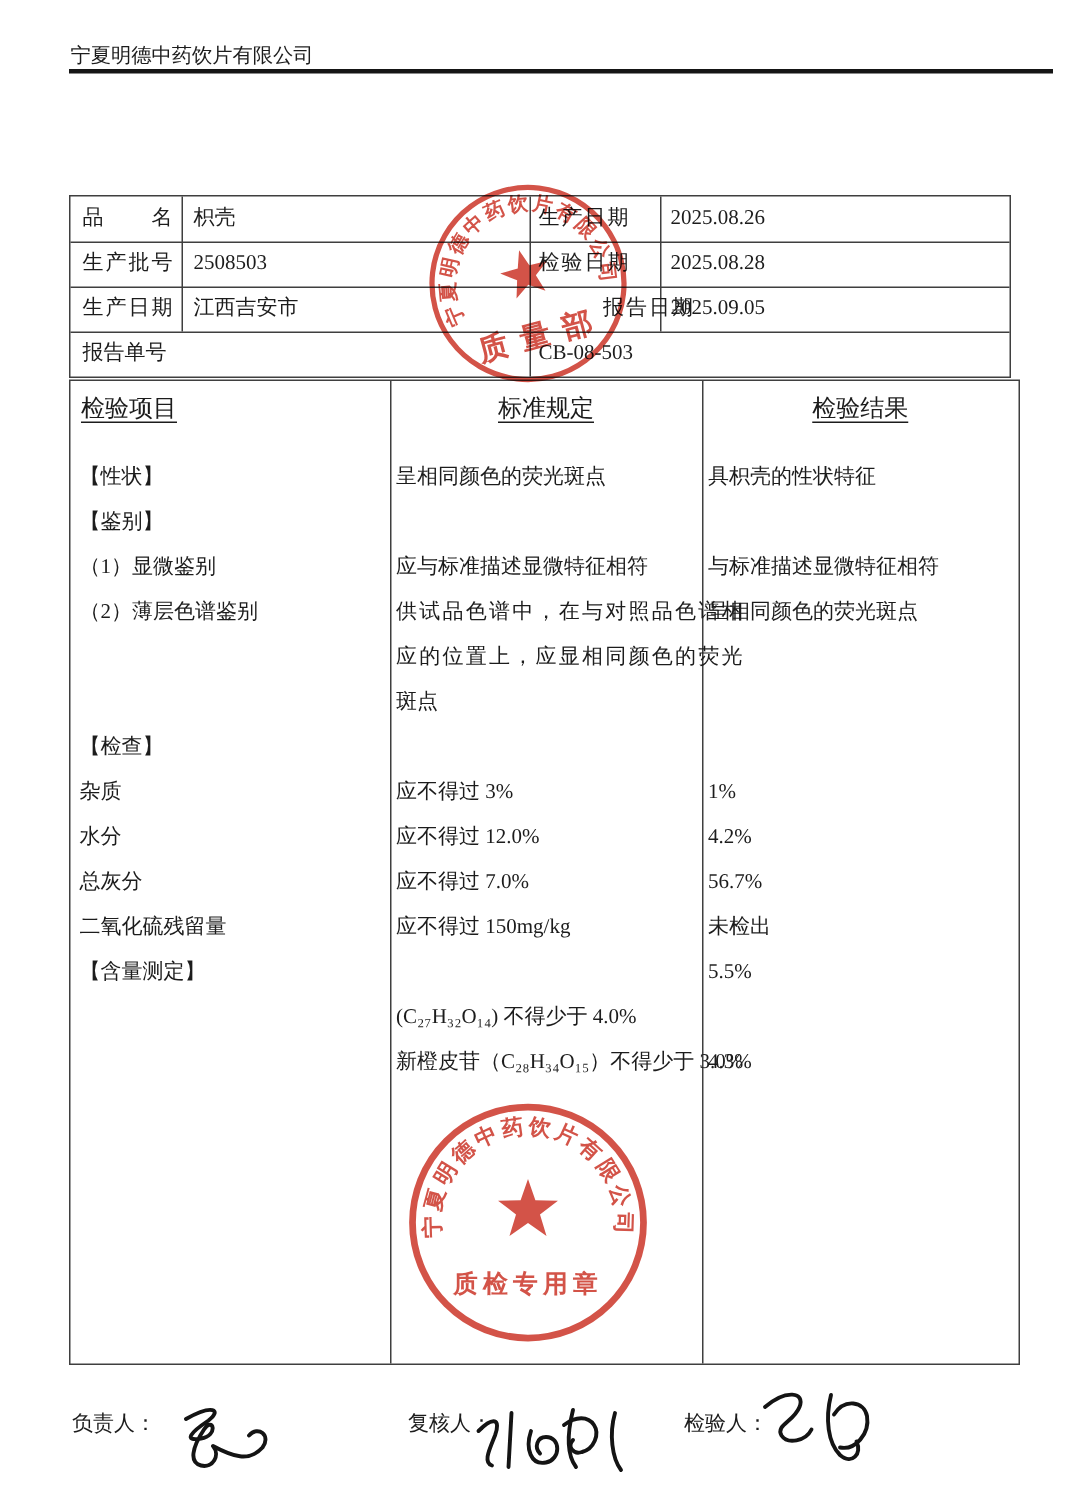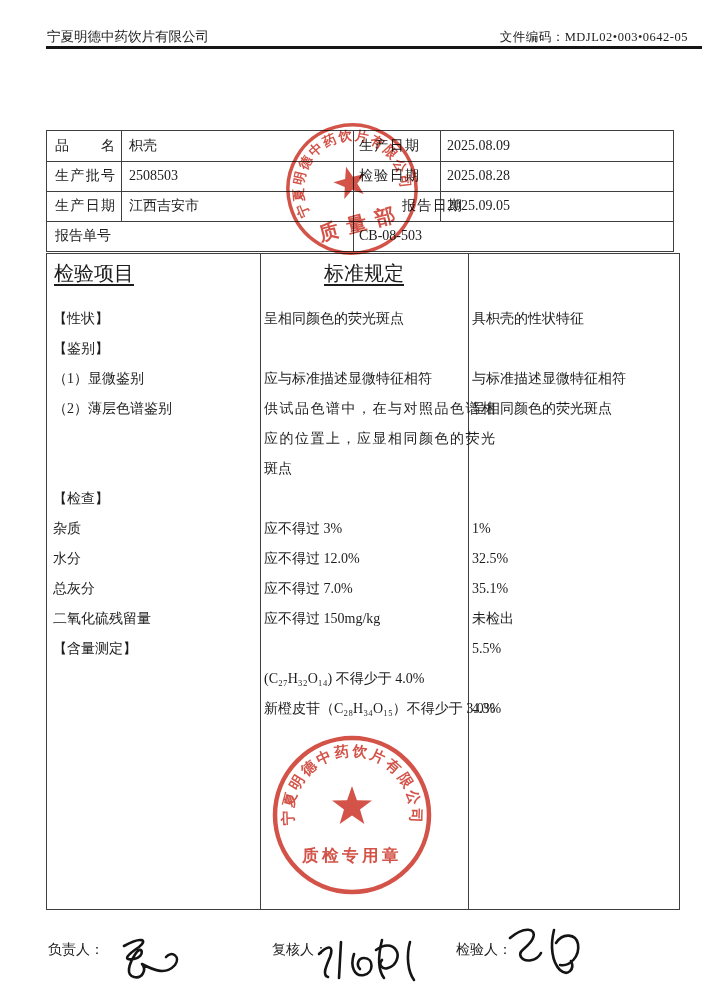--- a/index.html
+++ b/index.html
@@ -11,53 +11,50 @@
   .line{position:absolute;background:#3f3f3f;}
   .txt{position:absolute;font-size:14px;line-height:20px;white-space:nowrap;}
   .cell{position:absolute;height:30px;line-height:30px;font-size:14px;white-space:nowrap;}
   .jlabel{width:60px;text-align:justify;text-align-last:justify;}
   .company{position:absolute;left:47px;top:28px;font-size:13.5px;}
   .filecode{position:absolute;right:39px;top:29px;font-size:12.5px;letter-spacing:.5px;}
   .hrule{position:absolute;left:46px;top:46px;width:656px;height:2.5px;background:#151515;}
   .title{position:absolute;left:0;top:82px;width:727px;text-align:center;
          font-size:29px;font-weight:bold;letter-spacing:6px;}
   .box{position:absolute;border:1.2px solid #3f3f3f;background:transparent;}
-  .colhead{position:absolute;top:9px;font-size:20px;line-height:20px;
+  .colhead{position:absolute;top:9px;font-size:16px;line-height:20px;
            text-decoration:underline;text-underline-offset:4px;}
   .center{text-align:center;}
   .stamp{position:absolute;mix-blend-mode:multiply;opacity:.92;}
   .stamp text{font-family:"Liberation Serif","DejaVu Serif",serif;font-weight:bold;}
   .sig{position:absolute;}
   .sig path{fill:none;stroke:#141414;stroke-width:2.6;stroke-linecap:round;stroke-linejoin:round;}
   .concl-label{font-weight:bold;}
   .spread{letter-spacing:1.5px;}
 </style>
 </head>
 <body>
 
 <div class="page">
 
   <div class="company">宁夏明德中药饮片有限公司</div>
-  <div class="filecode">
-    <span>文件编码：</span><span>MDJL02•003•0642-05</span>
-  </div>
   <div class="hrule"></div>
 
   <div class="box" style="left:46px;top:130px;width:626px;height:120px;">
     <div class="line" style="left:0;top:30px;width:626px;height:1px;"></div>
     <div class="line" style="left:0;top:60px;width:626px;height:1px;"></div>
     <div class="line" style="left:0;top:90px;width:626px;height:1px;"></div>
     <div class="line" style="left:74px;top:0;width:1px;height:90px;"></div>
     <div class="line" style="left:306px;top:0;width:1px;height:120px;"></div>
     <div class="line" style="left:393px;top:0;width:1px;height:90px;"></div>
 
     <div class="cell jlabel" style="left:8px;top:0;">品名</div>
     <div class="cell" style="left:82px;top:0;">枳壳</div>
     <div class="cell jlabel" style="left:312px;top:0;">生产日期</div>
-    <div class="cell" style="left:400px;top:0;">2025.08.09</div>
+    <div class="cell" style="left:400px;top:0;">2025.08.26</div>
 
     <div class="cell jlabel" style="left:8px;top:30px;">生产批号</div>
     <div class="cell" style="left:82px;top:30px;">2508503</div>
     <div class="cell jlabel" style="left:312px;top:30px;">检验日期</div>
     <div class="cell" style="left:400px;top:30px;">2025.08.28</div>
 
     <div class="cell jlabel" style="left:8px;top:60px;">生产日期</div>
     <div class="cell" style="left:82px;top:60px;">江西吉安市</div>
     <div class="cell jlabel" style="left:312px;top:60px;margin-left:43px;">报告日期</div>
     <div class="cell" style="left:400px;top:60px;">2025.09.05</div>
@@ -65,20 +62,21 @@
     <div class="cell" style="left:8px;top:90px;">报告单号</div>
     <div class="cell" style="left:312px;top:90px;">CB-08-503</div>
   </div>
 
   <div class="box" style="left:46px;top:253px;width:632px;height:655px;">
     <div class="line" style="left:213px;top:0;width:1px;height:655px;"></div>
     <div class="line" style="left:421px;top:0;width:1px;height:655px;"></div>
 
     <div class="colhead" style="left:7px;">检验项目</div>
     <div class="colhead center" style="left:213px;width:208px;">标准规定</div>
+    <div class="colhead center" style="left:421px;width:211px;">检验结果</div>
 
     <div class="txt" style="left:6px;top:55px;">【性状】</div>
     <div class="txt" style="left:6px;top:85px;">【鉴别】</div>
     <div class="txt" style="left:6px;top:115px;">（1）显微鉴别</div>
     <div class="txt" style="left:6px;top:145px;">（2）薄层色谱鉴别</div>
     <div class="txt" style="left:6px;top:235px;">【检查】</div>
     <div class="txt" style="left:6px;top:265px;">杂质</div>
     <div class="txt" style="left:6px;top:295px;">水分</div>
     <div class="txt" style="left:6px;top:325px;">总灰分</div>
     <div class="txt" style="left:6px;top:355px;">二氧化硫残留量</div>
@@ -93,22 +91,22 @@
     <div class="txt" style="left:217px;top:295px;">应不得过 12.0%</div>
     <div class="txt" style="left:217px;top:325px;">应不得过 7.0%</div>
     <div class="txt" style="left:217px;top:355px;">应不得过 150mg/kg</div>
     <div class="txt" style="left:217px;top:415px;">(C₂₇H₃₂O₁₄) 不得少于 4.0%</div>
     <div class="txt" style="left:217px;top:445px;">新橙皮苷（C₂₈H₃₄O₁₅）不得少于 3.0%</div>
 
     <div class="txt" style="left:425px;top:55px;">具枳壳的性状特征</div>
     <div class="txt" style="left:425px;top:115px;">与标准描述显微特征相符</div>
     <div class="txt" style="left:425px;top:145px;">呈相同颜色的荧光斑点</div>
     <div class="txt" style="left:425px;top:265px;">1%</div>
-    <div class="txt" style="left:425px;top:295px;">32.5%</div>
-    <div class="txt" style="left:425px;top:325px;">35.1%</div>
+    <div class="txt" style="left:425px;top:295px;">4.2%</div>
+    <div class="txt" style="left:425px;top:325px;">56.7%</div>
     <div class="txt" style="left:425px;top:355px;">未检出</div>
     <div class="txt" style="left:425px;top:385px;">5.5%</div>
     <div class="txt" style="left:425px;top:445px;">4.3%</div>
   </div>
 
   <svg class="stamp" style="left:275px;top:112px;" width="154" height="154" viewBox="-77 -77 154 154">
     <g transform="rotate(-15)" fill="none">
       <circle cx="0" cy="0" r="64" stroke="#cf4438" stroke-width="3.5"></circle>
       <path id="topArc" d="M -46,16.8 A 49,49 0 1 1 46,16.8" fill="none" stroke="none"></path>
       <text font-size="13.2" fill="#cf4438" letter-spacing="2">

